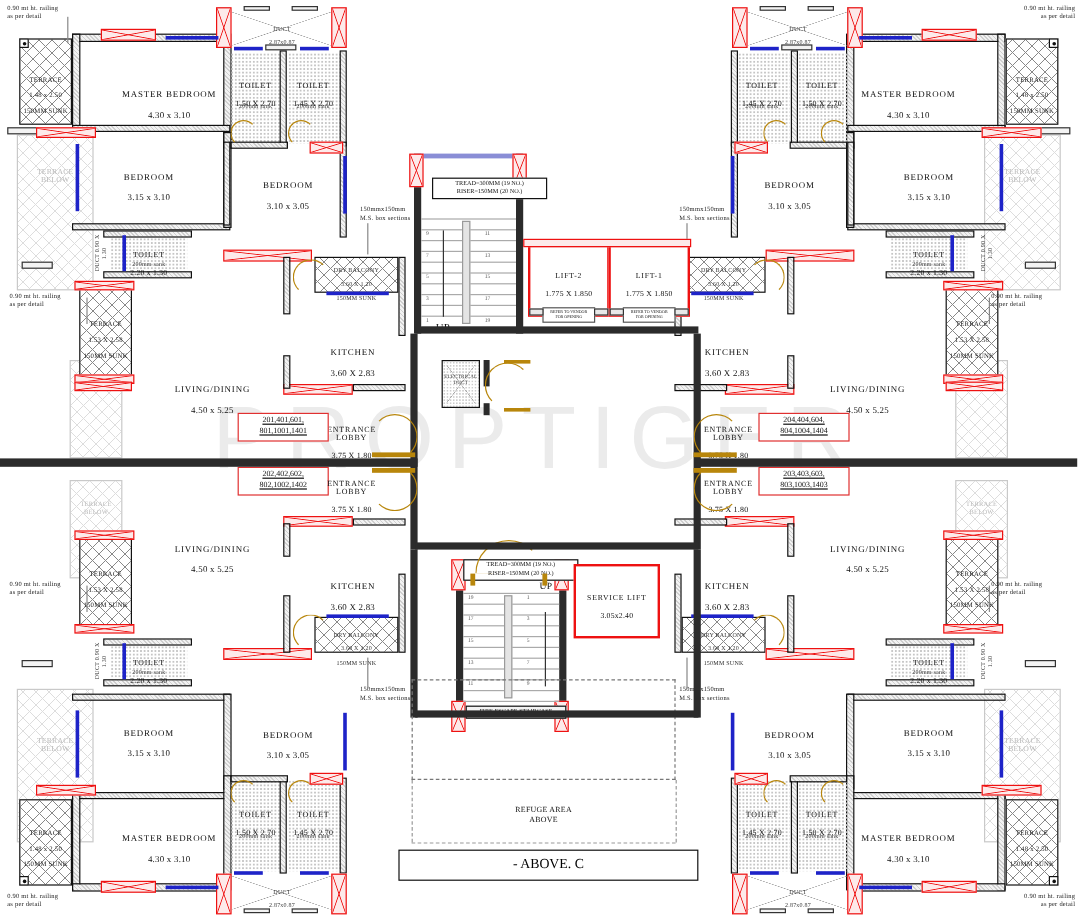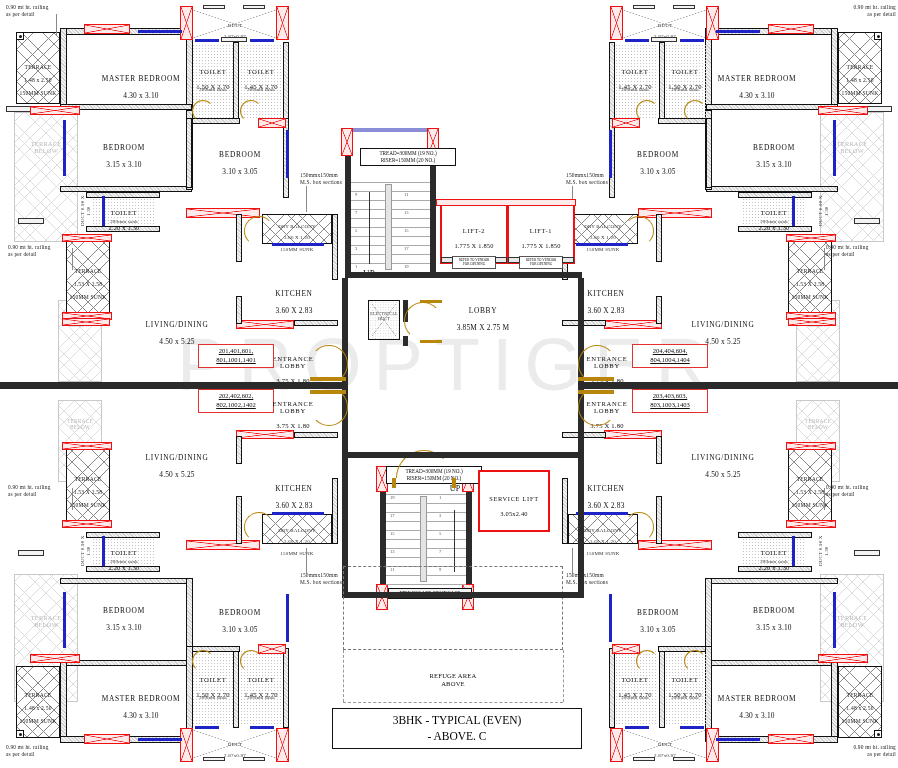--- a/index.html
+++ b/index.html
@@ -706,24 +706,20 @@
   </div>
   <div class="boxnote" style="left:452px;top:256px;width:44px;font-size:3.4px;border-color:#555;">REFER TO VENDOR
 FOR OPENING</div>
   <div class="boxnote" style="left:519px;top:256px;width:44px;font-size:3.4px;border-color:#555;">REFER TO VENDOR
 FOR OPENING</div>
   <div class="fix" style="left:441px;top:257px;width:12px;height:6px;"></div>
   <div class="fix" style="left:495px;top:257px;width:12px;height:6px;"></div>
   <div class="fix" style="left:508px;top:257px;width:12px;height:6px;"></div>
   <div class="fix" style="left:562px;top:257px;width:12px;height:6px;"></div>
 
-  <div class="lbl room" style="left:430px;top:298px;width:106px;">
-    <b>LOBBY</b>
-    <span>3.85M X 2.75 M</span>
-  </div>
 
   <div class="wall dot abs" style="left:368px;top:300px;width:32px;height:40px;"></div>
   <div class="ductx" style="left:372px;top:304px;width:24px;height:32px;"></div>
   <div class="lbl" style="left:365px;top:312px;width:38px;font-size:4.2px;color:#333;">ELECTRICAL
 DUCT</div>
   <div class="wall thin abs" style="left:403px;top:300px;width:5px;height:22px;"></div>
   <div class="wall thin abs" style="left:403px;top:336px;width:5px;height:10px;"></div>
   <div class="jamb" style="left:420px;top:300px;width:22px;height:3px;"></div>
   <div class="jamb" style="left:420px;top:340px;width:22px;height:3px;"></div>
   <div class="swing" style="left:404px;top:302px;width:38px;height:38px;"></div>
@@ -799,21 +795,20 @@
   <div class="wall thin abs" style="left:346px;top:272px;width:236px;height:6px;"></div>
   <div class="wall thin abs" style="left:346px;top:452px;width:236px;height:6px;"></div>
   <div class="wall thin abs" style="left:346px;top:592px;width:236px;height:6px;"></div>
 
   <div class="beam plain" style="left:436px;top:199px;width:140px;height:7px;"></div>
 
   <div class="beam" style="left:62px;top:318px;width:48px;height:8px;"></div>
   <div class="beam" style="left:788px;top:318px;width:48px;height:8px;"></div>
 
   <div id="titleblock" style="left:332px;top:708px;width:250px;">
-    <div>3BHK - TYPICAL (EVEN)</div>
     <div>- ABOVE. C</div>
   </div>
 
   <div class="winbox" style="left:6px;top:106px;width:26px;height:6px;"></div>
   <div class="winbox" style="left:18px;top:218px;width:26px;height:6px;"></div>
   <div class="winbox" style="left:18px;top:550px;width:26px;height:6px;"></div>
   <div class="winbox" style="left:866px;top:106px;width:26px;height:6px;"></div>
   <div class="winbox" style="left:854px;top:218px;width:26px;height:6px;"></div>
   <div class="winbox" style="left:854px;top:550px;width:26px;height:6px;"></div>
 

